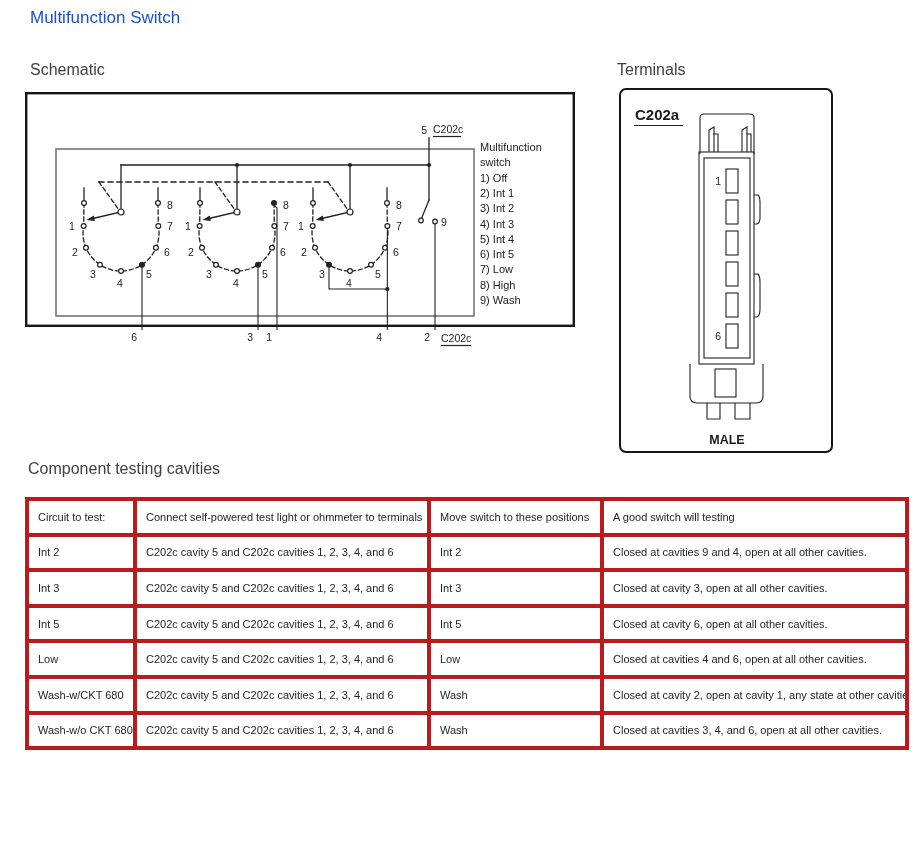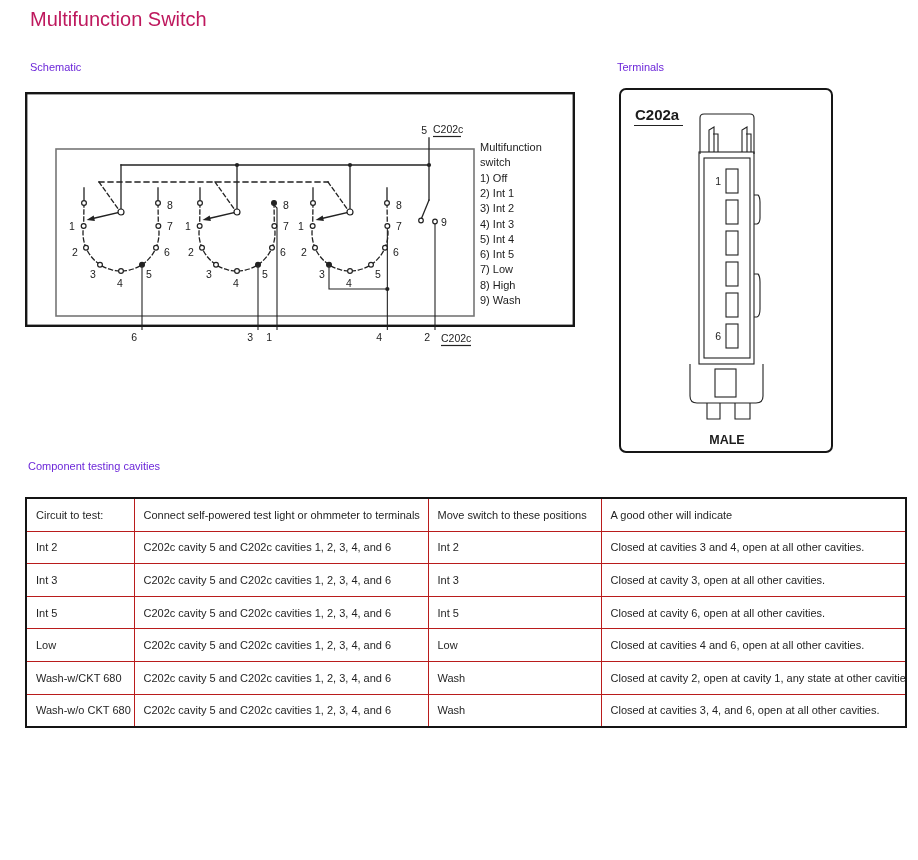--- a/index.html
+++ b/index.html
@@ -1,24 +1,24 @@
 <!DOCTYPE html>
 <html><head>
 <meta charset="utf-8">
 <style>
   html,body{margin:0;padding:0;background:#ffffff;}
   body{width:918px;height:860px;position:relative;overflow:hidden;
        font-family:"Liberation Sans",sans-serif;color:#1b1b1b;}
   .abs{position:absolute;}
-  .h1{font-size:20px;color:#be185d;}
-  .h2{font-size:11px;color:#6d28d9;}
+  .h1{font-size:17px;color:#1d4ed8;}
+  .h2{font-size:16px;color:#404040;}
   .box{position:absolute;border:2px solid #161616;background:#fff;}
   table.proc{border-collapse:collapse;table-layout:fixed;width:880px;
              border:2px solid #141414;background:#fff;}
-  table.proc td{border:1px solid #b91c1c;font-size:11px;color:#1f1f1f;
+  table.proc td{border:4px solid #b91c1c;font-size:11px;color:#1f1f1f;
                 padding:0 0 0 9px;vertical-align:middle;height:31.6px;
                 overflow:hidden;white-space:nowrap;}
   svg .ln{stroke:#222;stroke-width:1.3;fill:none;stroke-linecap:square;}
   svg .thin{stroke:#222;stroke-width:1.1;fill:none;}
   svg .dash{stroke-dasharray:4,3;}
   svg .gdash{stroke-dasharray:5,4;}
   svg .c{fill:#fff;stroke:#222;stroke-width:1.2;}
   svg .fc{fill:#222;}
   svg .dot{fill:#222;stroke:none;}
   svg .t{font-family:"Liberation Sans",sans-serif;font-size:10.5px;fill:#1c1c1c;}
@@ -218,27 +218,27 @@
       <col style="width:108px">
       <col style="width:294px">
       <col style="width:173px">
       <col style="width:305px">
     </colgroup>
   <tbody>
   <tr>
     <td>Circuit to test:</td>
     <td>Connect self-powered test light or ohmmeter to terminals</td>
     <td>Move switch to these positions</td>
-    <td>A good other will indicate</td>
+    <td>A good switch will testing</td>
   </tr>
   <tr>
     <td>Int 2</td>
     <td>C202c cavity 5 and C202c cavities 1, 2, 3, 4, and 6</td>
     <td>Int 2</td>
-    <td>Closed at cavities 3 and 4, open at all other cavities.</td>
+    <td>Closed at cavities 9 and 4, open at all other cavities.</td>
   </tr>
   <tr>
     <td>Int 3</td>
     <td>C202c cavity 5 and C202c cavities 1, 2, 3, 4, and 6</td>
     <td>Int 3</td>
     <td>Closed at cavity 3, open at all other cavities.</td>
   </tr>
   <tr>
     <td>Int 5</td>
     <td>C202c cavity 5 and C202c cavities 1, 2, 3, 4, and 6</td>

